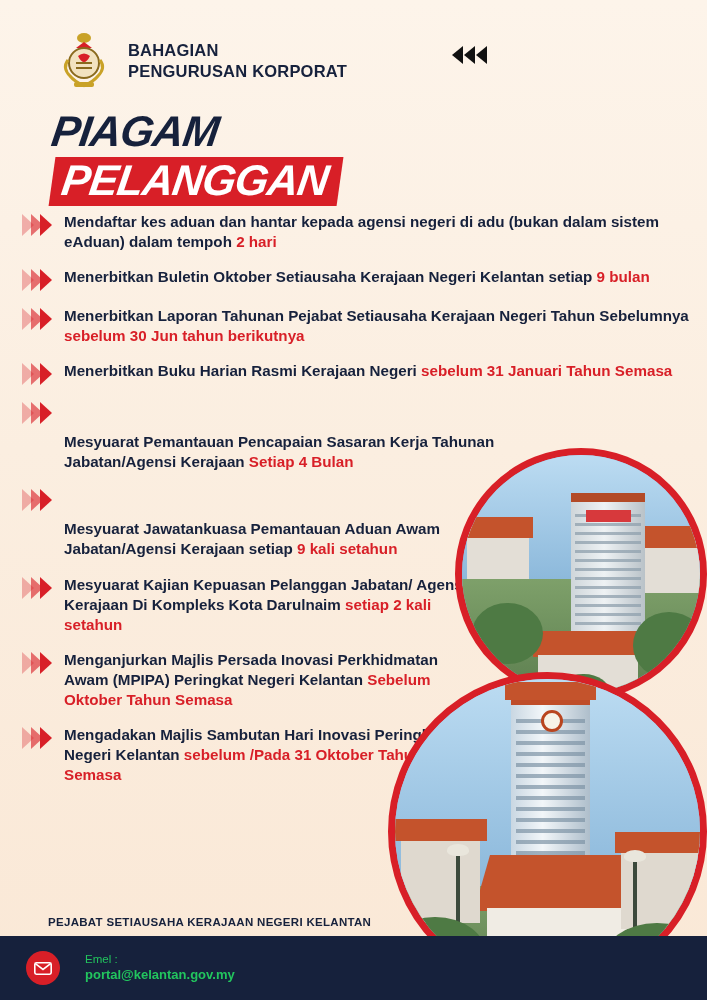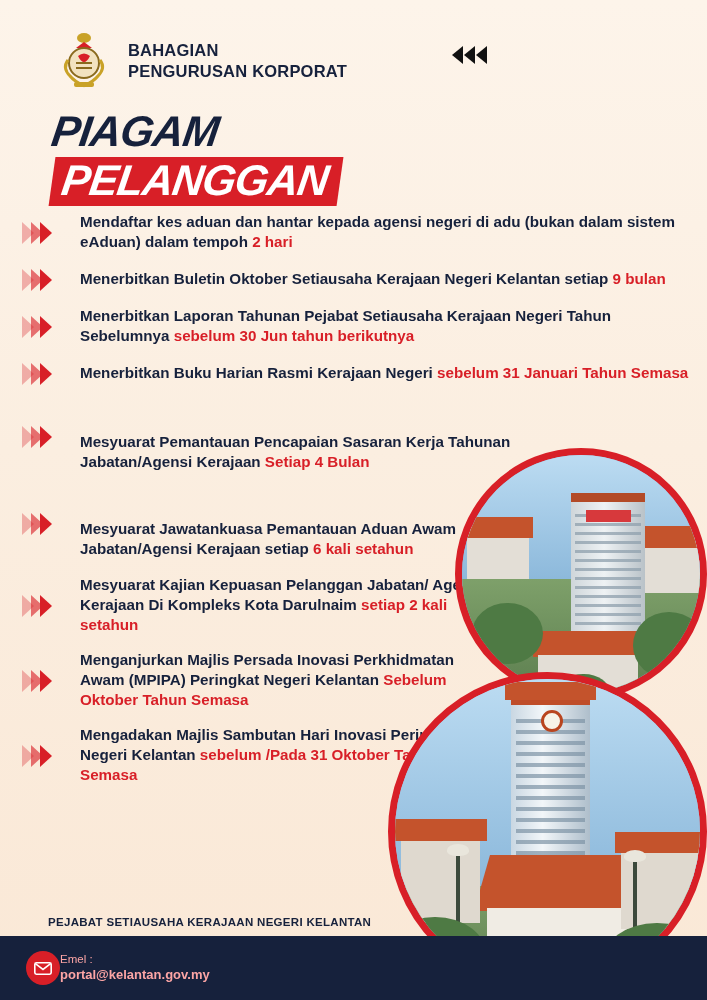--- a/index.html
+++ b/index.html
@@ -87,22 +87,22 @@
 
   
   .list {
     position: absolute;
     top: 212px;
     left: 22px;
     width: 672px;
   }
   .item {
     display: flex;
-    align-items: center;
-    gap: 24px;
+    align-items: flex-start;
+    gap: 8px;
     margin-bottom: 15px;
   }
   .bullet {
     flex: 0 0 auto;
     width: 34px;
     height: 22px;
     margin-top: 2px;
     position: relative;
   }
   .bullet span {
@@ -218,21 +218,21 @@
     padding-left: 26px;
   }
   .mail-badge {
     width: 34px; height: 34px;
     border-radius: 50%;
     background: #d81f27;
     display: flex; align-items: center; justify-content: center;
     flex: 0 0 auto;
   }
   .mail-badge svg { display:block; }
-  .mail-text { margin-left: 0; color: #fca5a5; line-height: 1.3; }
+  .mail-text { margin-left: 25px; color: #22c55e; line-height: 1.3; }
   .mail-label { font-size: 11.5px; font-weight: normal; }
   .mail-addr { font-size: 13px; font-weight: bold; }
 </style>
 </head>
 <body>
 
 <div class="poster">
 
   <div class="header">
     <div class="crest">
@@ -321,21 +321,21 @@
       </div>
     </div>
 
     <div class="item narrow">
       <div class="bullet">
           <span></span>
           <span></span>
           <span></span>
         </div>
       <div class="item-text">
-        <span>Mesyuarat Jawatankuasa Pemantauan Aduan Awam Jabatan/Agensi Kerajaan setiap </span><span class="hl">6 kali setahun</span>
+        <span>Mesyuarat Jawatankuasa Pemantauan Aduan Awam Jabatan/Agensi Kerajaan setiap </span><span class="hl">9 kali setahun</span>
       </div>
     </div>
 
     <div class="item narrow2">
       <div class="bullet">
           <span></span>
           <span></span>
           <span></span>
         </div>
       <div class="item-text">

